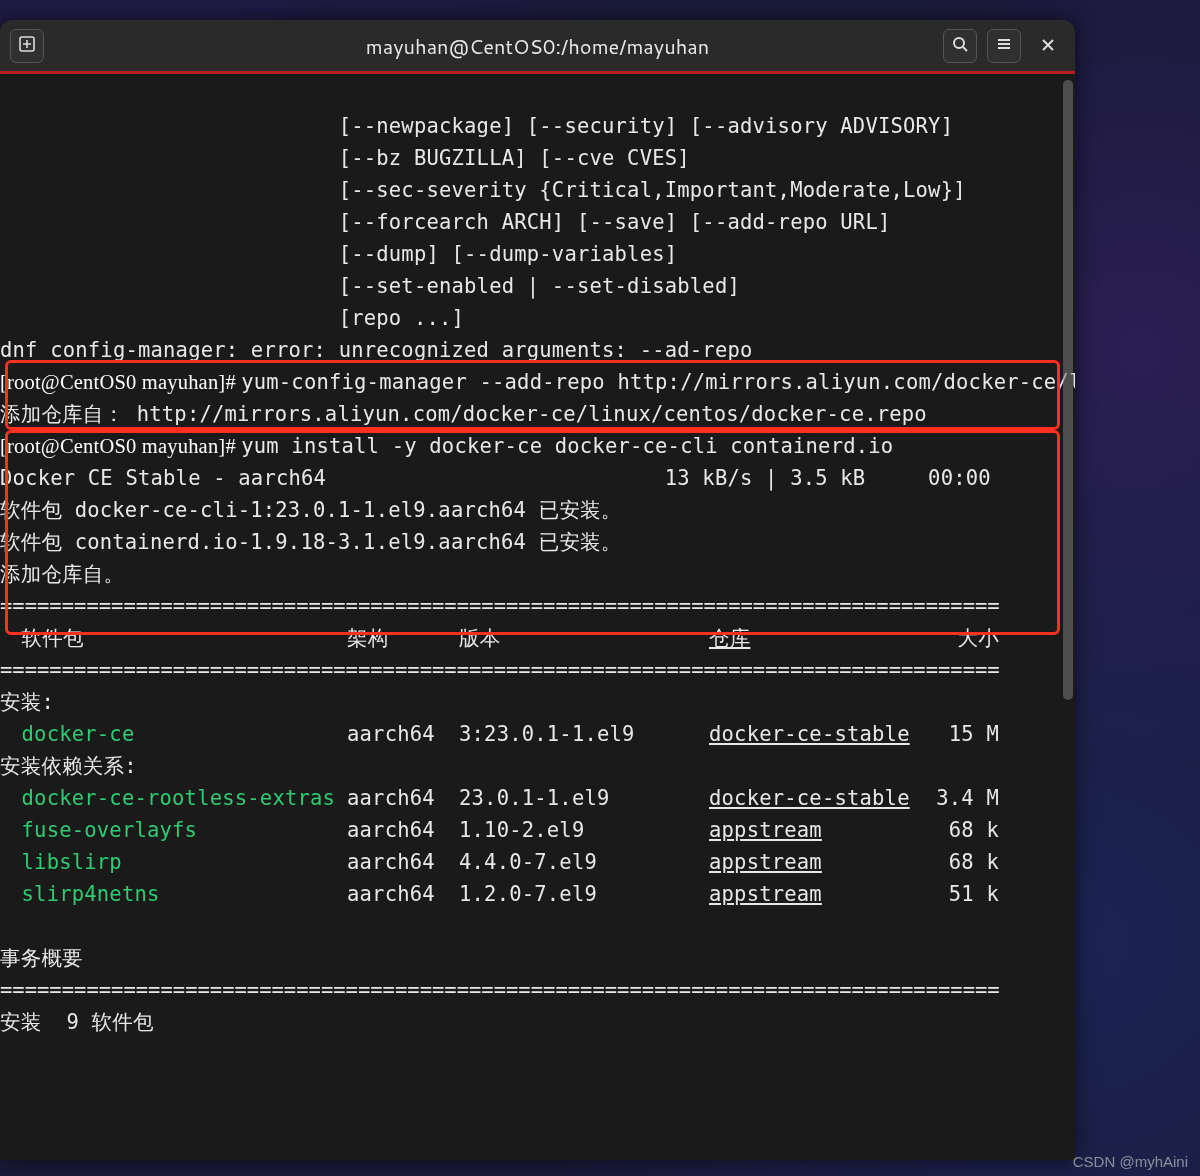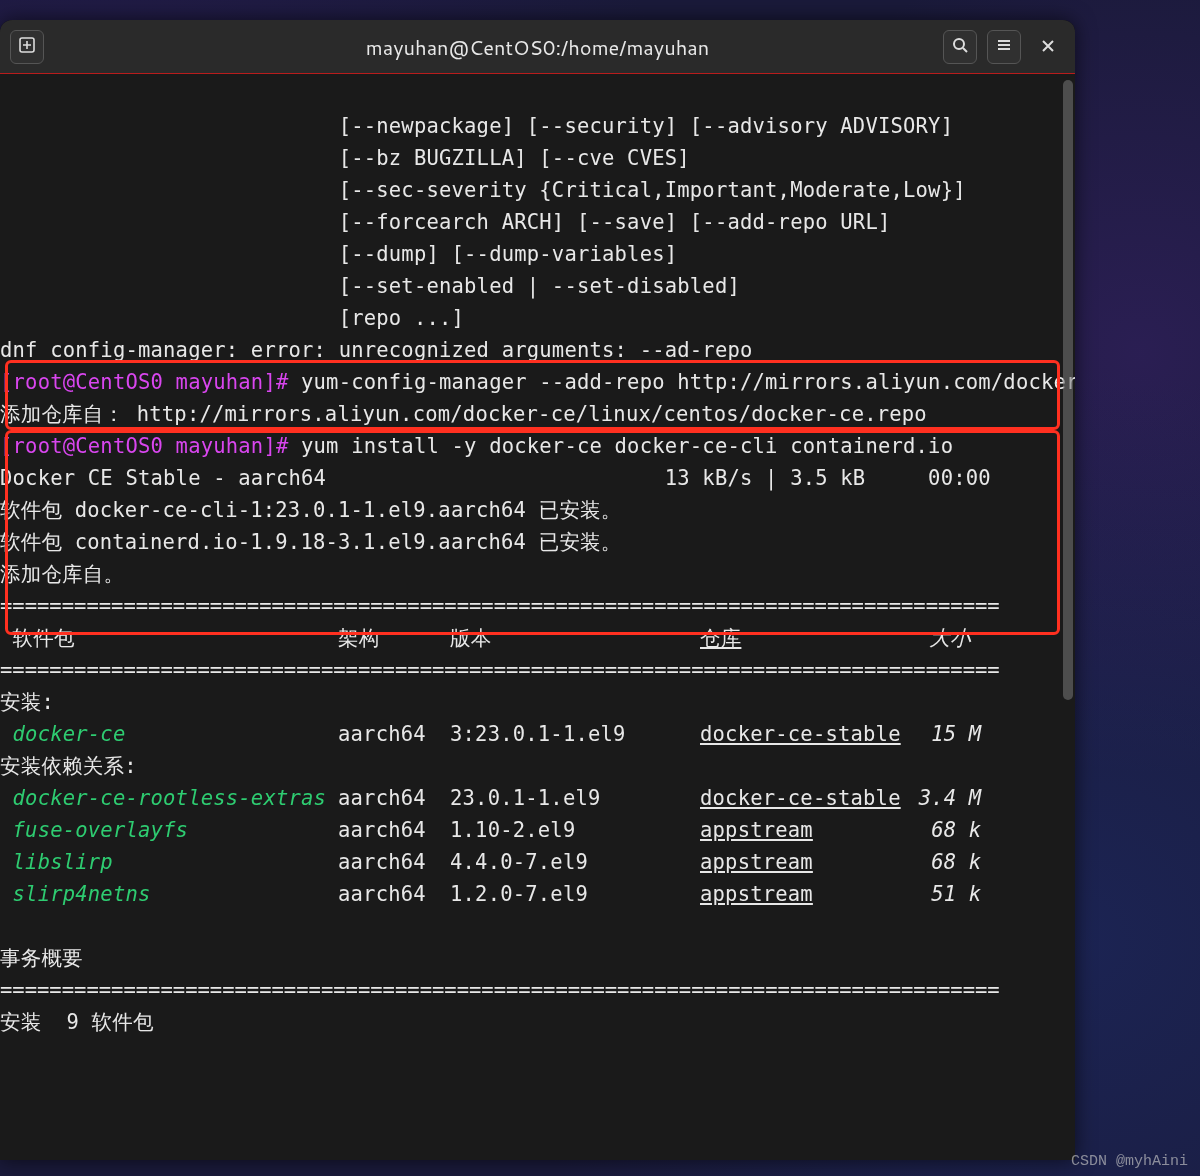--- a/index.html
+++ b/index.html
@@ -24,21 +24,21 @@
     width: 1075px;
     height: 1140px;
     background: #1a1a1a;
     border-radius: 12px 12px 0 0;
     overflow: hidden;
     box-shadow: 0 0 20px rgba(0,0,0,0.6);
   }
   .titlebar {
     height: 54px;
     background: #2a2a2a;
-    border-bottom: 1px solid #b91c1c;
+    border-bottom: 3px solid #b91c1c;
     display: flex;
     align-items: center;
     padding: 0 10px;
     border-radius: 12px 12px 0 0;
     position: relative;
   }
   .titlebar .left-btn {
     width: 34px; height: 34px;
     border: 1px solid #555;
     border-radius: 6px;
@@ -97,35 +97,35 @@
     border-radius: 5px;
   }
   .highlight-box {
     position: absolute;
     border: 3px solid #ff3020;
     border-radius: 6px;
     pointer-events: none;
   }
   .hb1 { left: 5px; top: 340px; width: 1055px; height: 70px; }
   .hb2 { left: 5px; top: 410px; width: 1055px; height: 205px; }
-  .green { color: #2ecc71; font-style: italic; }
-  .prompt-user { color: #d946ef; }
-  .col-pkg   { display: inline-block; width: 338px; }
+  .green { color: #2ecc71; }
+  .prompt-user { color: #ffffff; font-family: Liberation Serif, serif; }
+  .col-pkg   { display: inline-block; width: 338px; margin-left: 9px; }
   .col-arch  { display: inline-block; width: 112px; }
   .col-ver   { display: inline-block; width: 250px; }
   .col-repo  { display: inline-block; width: 210px; text-decoration: underline; }
-  .col-size  { display: inline-block; width: 80px; text-align: center; font-style: italic; }
+  .col-size  { display: inline-block; width: 80px; text-align: right; }
   .divider-eq { letter-spacing: 0; }
   .watermark {
     position: absolute;
     right: 12px;
     bottom: 6px;
     color: rgba(200,200,200,0.65);
     font-size: 15px;
-    font-family: Liberation Mono, monospace;
+    font-family: Liberation Sans, sans-serif;
   }
 </style>
 </head>
 <body>
 
 <div class="window">
   <div class="titlebar">
     <div class="left-btn">
       <span>
         <svg width="16" height="16" viewBox="0 0 16 16">

